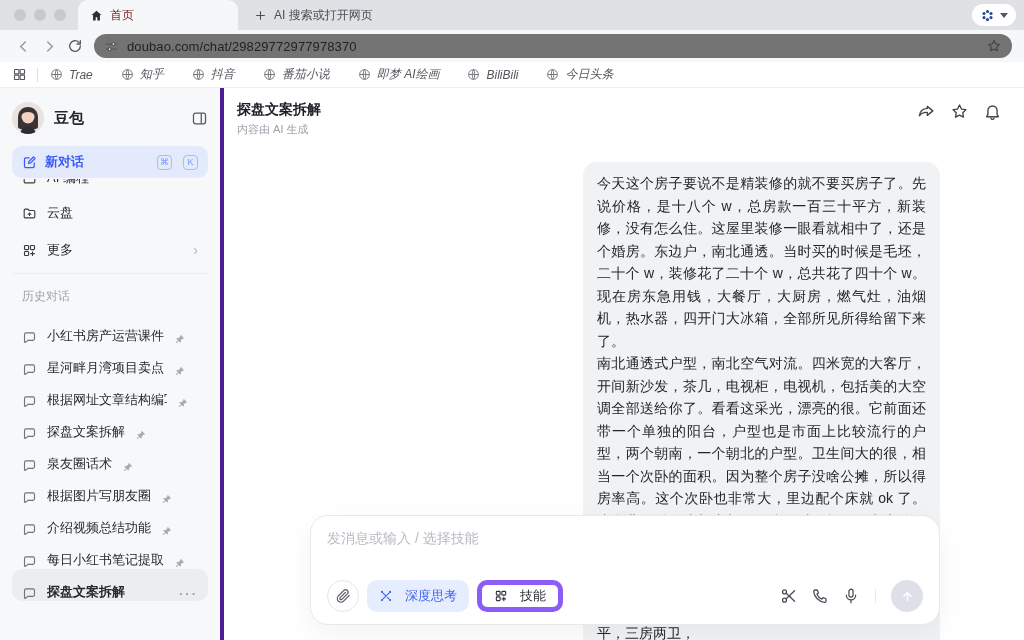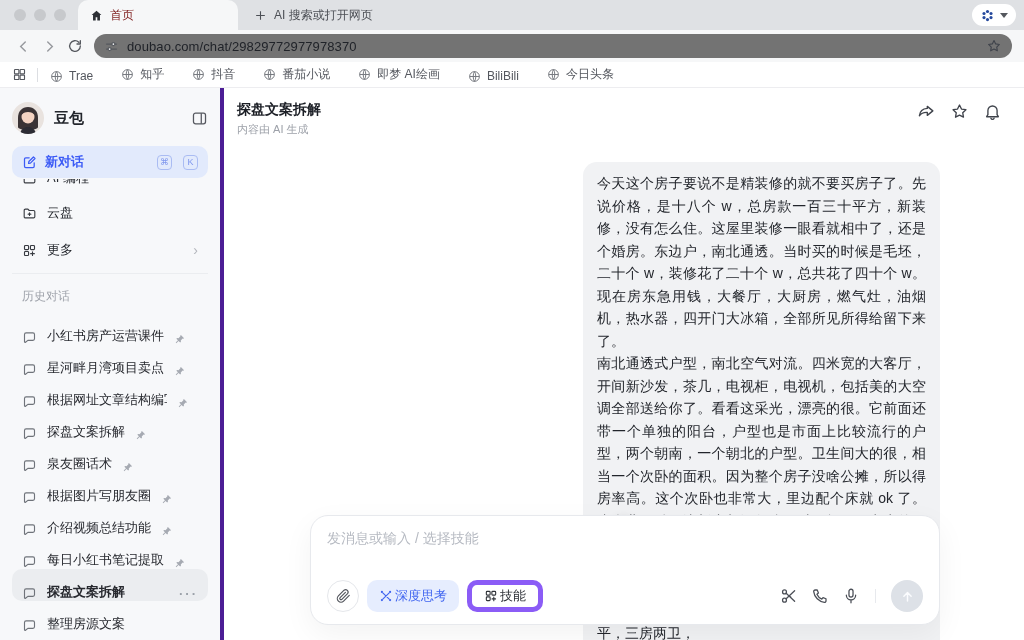--- a/index.html
+++ b/index.html
@@ -65,21 +65,21 @@
   .chat-body { position:relative; height:500px; padding-right:84px; overflow:hidden; }
   .bubble { width:357px; margin-left:auto; margin-top:22px; background:#f1f2f4; border-radius:14px; padding:10px 14px; font-size:14px; line-height:22.5px; color:#22252b; text-align:justify; }
   .scroll-down { position:absolute; top:375px; left:384px; width:32px; height:32px; border-radius:50%; background:#fff; border:1px solid #eef0f2; box-shadow:0 2px 8px rgba(0,0,0,.10); display:flex; align-items:center; justify-content:center; color:#5a5d63; }
 
   
   .composer { position:absolute; top:427px; left:86px; width:630px; height:110px; background:#fff; border:1px solid #e7e9ed; border-radius:18px; box-shadow:0 10px 30px rgba(0,0,0,.05); padding:14px 16px 12px; display:flex; flex-direction:column; }
   .composer textarea { border:none; outline:none; resize:none; font-family:inherit; font-size:14px; color:#22252b; flex:1; background:transparent; }
   .composer textarea::placeholder { color:#b6bac2; }
   .comp-toolbar { display:flex; align-items:center; gap:8px; }
   .circle-btn { width:32px; height:32px; border-radius:50%; border:1px solid #e5e7eb; display:flex; align-items:center; justify-content:center; color:#54575e; background:#fff; }
-  .pill { height:32px; border-radius:10px; display:flex; align-items:center; gap:2px; padding:0 12px; font-size:13px; }
+  .pill { height:32px; border-radius:10px; display:flex; align-items:center; gap:12px; padding:0 12px; font-size:13px; }
   .pill.deep { background:#e6edfe; color:#4065f0; font-weight:500; }
   .pill.skill { border:5px solid #8b5cf6; color:#2f3238; background:#fff; }
   .comp-right { margin-left:auto; display:flex; align-items:center; gap:13px; color:#4b4f57; }
   .v-div { width:1px; height:14px; background:#e7e9ed; margin:0 2px; }
   .send-btn { width:32px; height:32px; border-radius:50%; background:#dde1e7; display:flex; align-items:center; justify-content:center; }
 </style>
 </head>
 <body>
 
 <div class="tabbar">
@@ -156,21 +156,21 @@
 <div class="bookmarksbar">
   <span>
       <svg width="15" height="15" viewBox="0 0 24 24" fill="none" stroke="#54575e" stroke-width="1.8">
         <rect x="4" y="4" width="7" height="7" rx="1"></rect>
         <rect x="13" y="4" width="7" height="7" rx="1"></rect>
         <rect x="4" y="13" width="7" height="7" rx="1"></rect>
         <rect x="13" y="13" width="7" height="7" rx="1"></rect>
       </svg>
     </span>
   <span class="bm-sep"></span>
-  <div style="display:flex;align-items:flex-end;">
+  <div style="display:flex;align-items:center;font-style:italic;">
       <div class="bookmark">
     <span>
           <svg width="13" height="13" viewBox="0 0 24 24" fill="none" stroke="#74777d" stroke-width="1.8">
             <circle cx="12" cy="12" r="9"></circle>
             <path d="M3 12h18M12 3c3.2 3.8 3.2 14.2 0 18-3.2-3.8-3.2-14.2 0-18z"></path>
           </svg>
         </span>
     <span class="bm-label">Trae</span>
   </div>
       <div class="bookmark">
@@ -423,31 +423,20 @@
         <div class="hist-item active">
       <span>
             <svg width="15" height="15" viewBox="0 0 24 24" fill="none" stroke="#6f737a" stroke-width="1.8" stroke-linejoin="round">
               <path d="M4 7a2.5 2.5 0 0 1 2.5-2.5h11A2.5 2.5 0 0 1 20 7v7a2.5 2.5 0 0 1-2.5 2.5H9.4L5.6 19.6A1 1 0 0 1 4 18.8z"></path>
             </svg>
           </span>
       <span class="hist-label">探盘文案拆解</span>
 
       <span class="grow"></span>
       <span class="dots">···</span>
-    </div>
-        <div class="hist-item">
-      <span>
-            <svg width="15" height="15" viewBox="0 0 24 24" fill="none" stroke="#6f737a" stroke-width="1.8" stroke-linejoin="round">
-              <path d="M4 7a2.5 2.5 0 0 1 2.5-2.5h11A2.5 2.5 0 0 1 20 7v7a2.5 2.5 0 0 1-2.5 2.5H9.4L5.6 19.6A1 1 0 0 1 4 18.8z"></path>
-            </svg>
-          </span>
-      <span class="hist-label">整理房源文案</span>
-
-      <span class="grow"></span>
-
     </div>
       </div>
   </aside>
 
   <main class="main">
     <div class="chat-header">
       <div class="chat-title">探盘文案拆解</div>
       <div class="chat-sub">内容由 AI 生成</div>
     </div>
     <div class="head-actions">

